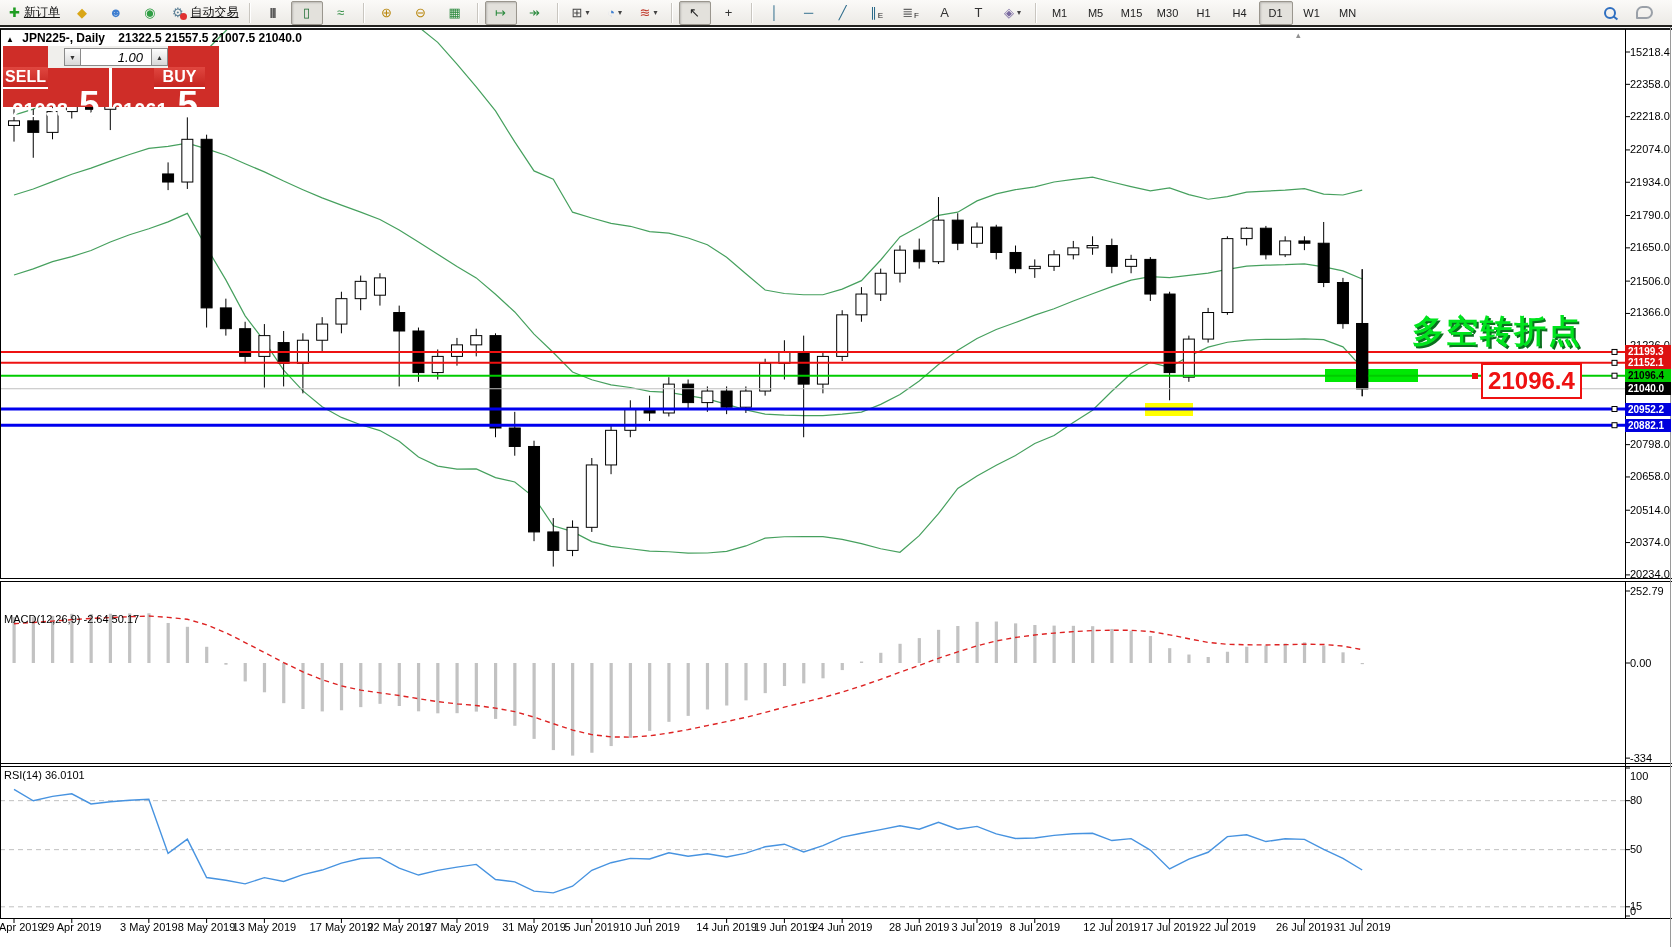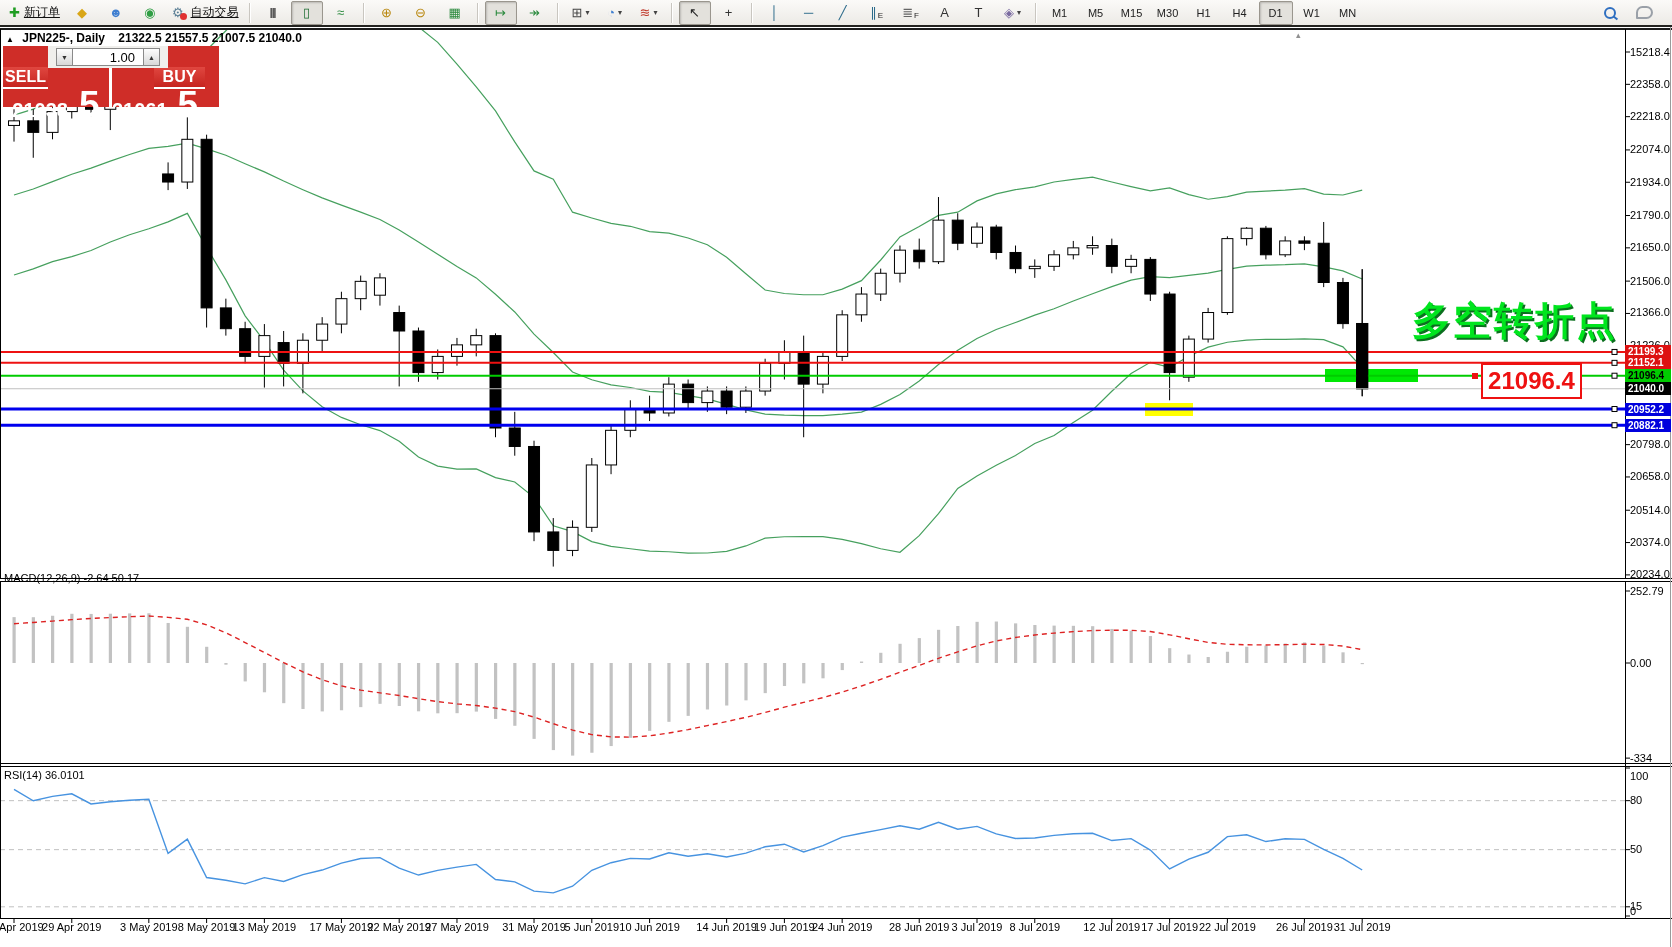--- a/index.html
+++ b/index.html
@@ -25,37 +25,37 @@
   .chaticon{width:13px;height:9px;border:2px solid #9aa0a8;border-radius:7px 7px 7px 1px;}
   
   .ov{position:absolute;z-index:5;white-space:nowrap;}
   .title{left:6px;top:31px;font-size:12px;font-weight:bold;color:#000;}
   .title .tri{font-size:8px;margin-right:5px;}
   .ind-label{font-size:11px;color:#000;z-index:5;}
   .axis-lbl{position:absolute;left:1630px;font-size:11px;color:#000;z-index:4;}
   .date-lbl{position:absolute;width:76px;text-align:center;font-size:11px;color:#000;top:921px;z-index:4;}
   .badge{position:absolute;left:1625px;width:46px;height:13px;line-height:13px;
      font-size:10px;font-weight:bold;padding-left:3px;box-sizing:border-box;z-index:6;}
-  .cn-note{font-size:39px;font-weight:bold;color:#00e51e;text-shadow:2px 2px 0 #0c6f1f;
-     letter-spacing:2px;z-index:7;}
+  .cn-note{font-size:32px;font-weight:bold;color:#00e51e;text-shadow:2px 2px 0 #0c6f1f;
+     letter-spacing:2px;z-index:7;margin-top:16px;}
   .price-box{border:2px solid #ee1111;background:#fff;color:#ee1111;font-size:24px;font-weight:bold;
      display:flex;align-items:center;justify-content:center;z-index:7;}
   .red-handle{position:absolute;width:6px;height:6px;background:#ee1111;z-index:7;}
   .panel-toggle{left:1296px;top:30px;font-size:9px;color:#909090;z-index:6;}
   
   .trade{position:absolute;left:3px;top:46px;width:216px;height:61px;background:#cf2d28;z-index:20;
      color:#fff;}
   .trade .divider{position:absolute;left:106px;top:0;width:3px;height:61px;background:#fff;}
   .trade .hbtn{position:absolute;top:0;height:20px;border-bottom:2px solid #fff;
      display:flex;align-items:center;justify-content:center;font-size:16px;font-weight:bold;
      background:linear-gradient(#e04740,#c6241f);margin-top:21px;}
   .trade .sell{left:0;width:45px;}
   .trade .buy{left:151px;width:51px;}
   .trade .spin{position:absolute;left:45px;top:0;width:120px;height:22px;background:#f0efec;
-     display:flex;align-items:center;justify-content:center;}
+     display:flex;align-items:center;justify-content:flex-end;font-style:italic;}
   .trade .spbtn{width:17px;height:18px;background:linear-gradient(#fdfdfd,#d8d8d8);
      border:1px solid #8a8a8a;color:#333;font-size:7px;display:flex;align-items:center;
      justify-content:center;box-sizing:border-box;}
   .trade .vol{width:70px;height:18px;background:#fff;border:1px solid #8a8a8a;border-left:none;
      border-right:none;color:#000;font-size:13px;display:flex;align-items:center;
      justify-content:flex-end;padding-right:8px;box-sizing:border-box;}
   .trade .bigprice{position:absolute;top:20px;height:41px;display:flex;align-items:baseline;
      justify-content:center;font-weight:bold;margin-top:20px;}
   .trade .bp-l{left:0;width:106px;}
   .trade .bp-r{left:109px;width:86px;}
@@ -677,21 +677,21 @@
     <div class="bigprice bp-l">
       <span class="bp-main">21038 .</span>
         <span class="bp-big">5</span>
     </div>
     <div class="bigprice bp-r">
       <span class="bp-main">21061 .</span>
         <span class="bp-big">5</span>
     </div>
   </div>
 
-  <div class="ov ind-label" style="left:4px;top:572px">
+  <div class="ov ind-label" style="left:4px;top:613px">
     <span>MACD(12,26,9)</span>&nbsp;<span>-2.64 50.17</span>
   </div>
   <div class="ov ind-label" style="left:4px;top:769px">
     <span>RSI(14)</span>&nbsp;<span>36.0101</span>
   </div>
 
   <div class="ov cn-note" style="left:1412px;top:294px">多空转折点</div>
   <div class="ov price-box" style="left:1481px;top:363px;width:97px;height:32px">21096.4</div>
   <div class="red-handle" style="left:1472px;top:373px"></div>
   <div class="ov panel-toggle">▴</div>

